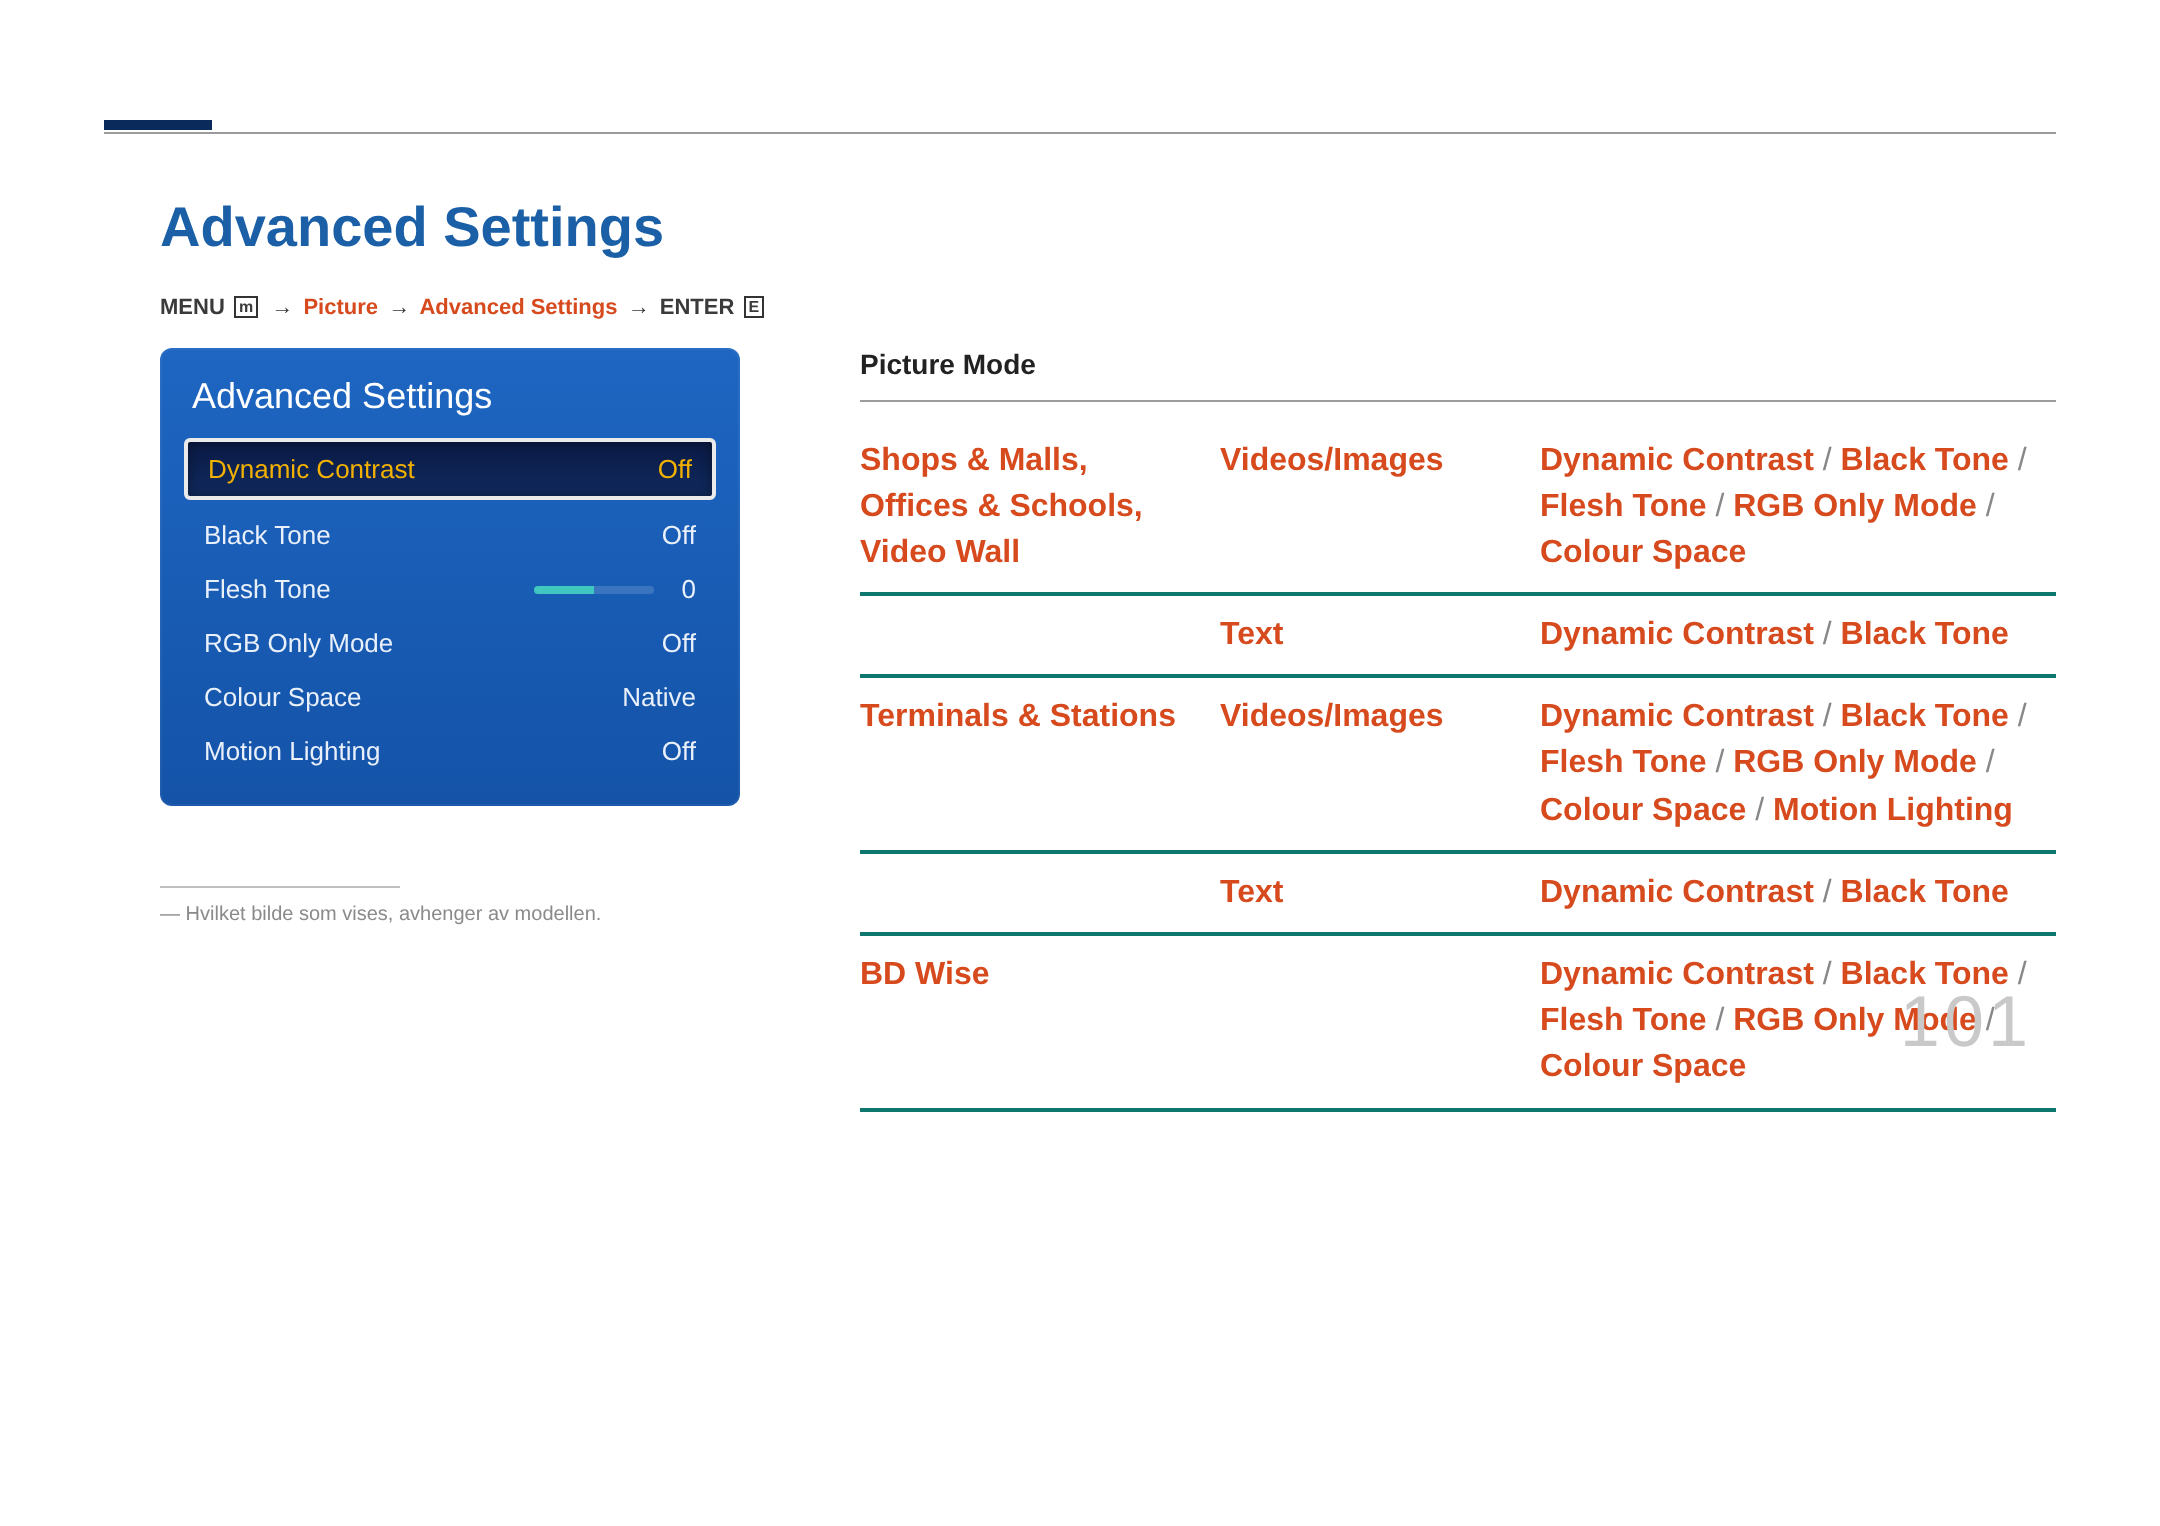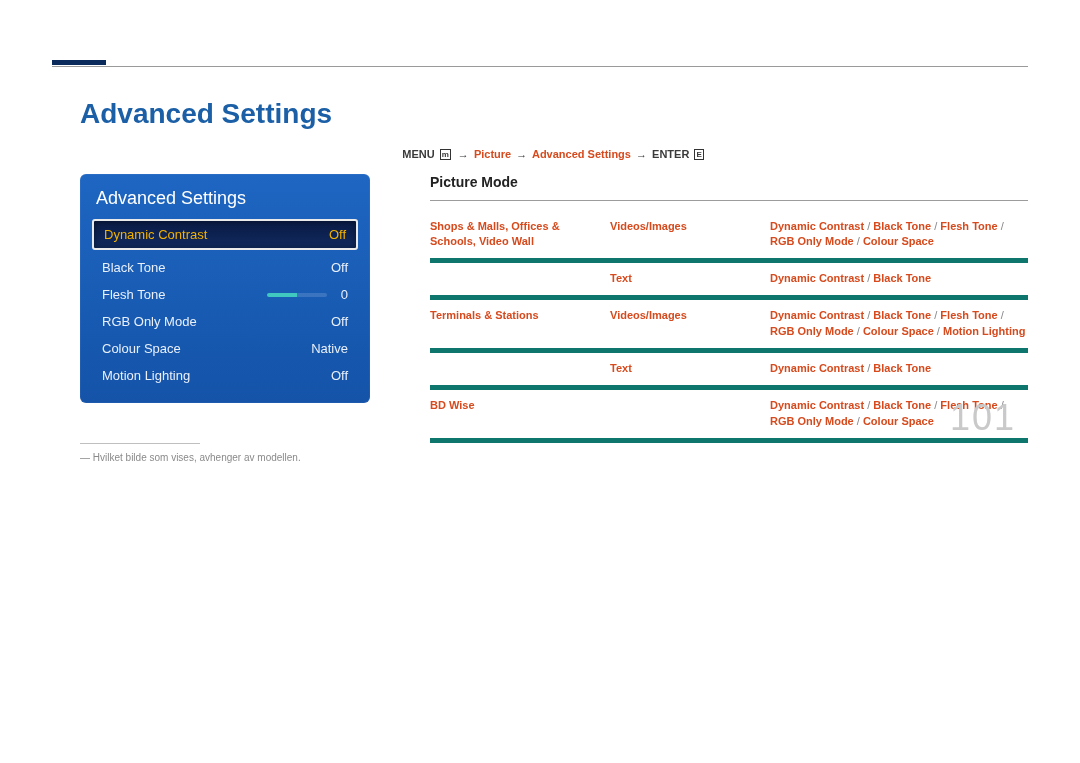--- a/index.html
+++ b/index.html
@@ -31,21 +31,20 @@
     color: #1b5fa6;
     font-size: 28px;
     font-weight: 600;
     margin-top: 40px;
     margin-bottom: 18px;
   }
   .breadcrumb {
     font-size: 11px;
     font-weight: 700;
     margin-bottom: 14px;
-    text-align: center;
   }
   .breadcrumb .hl { color: #d64a1d; font-weight: 700; }
   .breadcrumb .arrow { color: #333; font-weight: 400; padding: 0 2px; }
   .breadcrumb .icon-box {
     display: inline-block;
     border: 1px solid #333;
     font-size: 8px;
     padding: 0 1px;
     line-height: 9px;
     vertical-align: 1px;
@@ -121,24 +120,24 @@
   .thead div {
     font-weight: 700;
     font-size: 14px;
     color: #222;
     line-height: 1.25;
   }
   .trow {
     display: grid;
     grid-template-columns: 170px 150px 1fr;
     gap: 10px;
-    border-bottom: 5px solid #0f766e;
+    border-bottom: 2px solid #0f766e;
     padding: 8px 0;
     color: #d64a1d;
-    font-size: 11px;
+    font-size: 16px;
     line-height: 1.45;
     font-weight: 600;
   }
   .trow .c1, .trow .c2 { }
   .trow .slash { color: #888; font-weight: 400; }
   .note-line {
     font-size: 11px;
     color: #8a8a8a;
     padding-top: 8px;
   }

